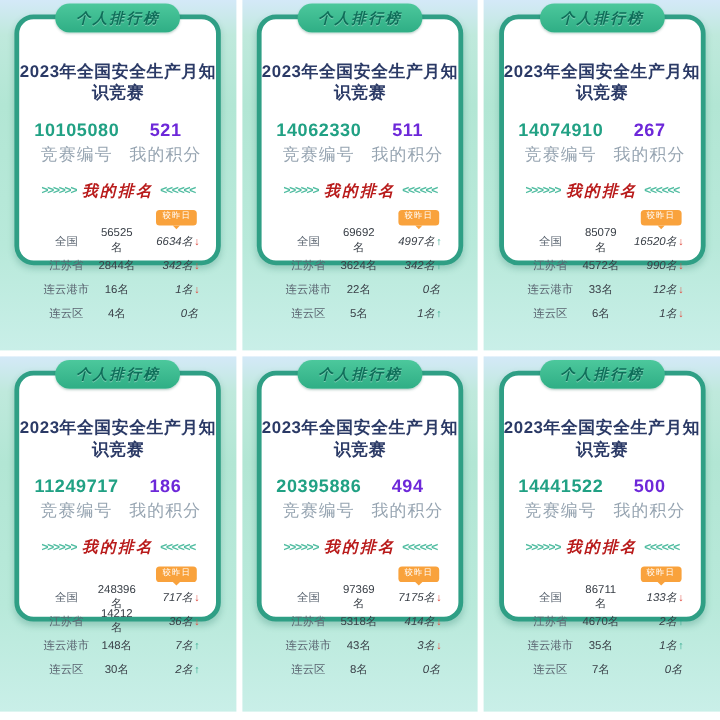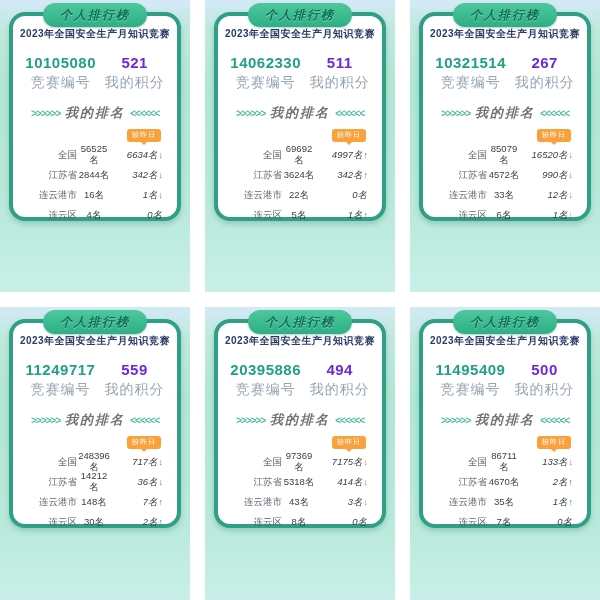--- a/index.html
+++ b/index.html
@@ -4,21 +4,21 @@
 <style>
   * { box-sizing: border-box; margin: 0; padding: 0; }
   html, body { width: 600px; height: 600px; }
   body { font-family: "Liberation Sans", "DejaVu Sans", sans-serif; background: #ffffff; overflow: hidden; }
 
   .grid {
     width: 600px; height: 488px;
     display: grid;
     grid-template-columns: repeat(3, 1fr);
     grid-template-rows: 292px 296px;
-    gap: 15px;
+    gap: 5px;
     background: #ffffff;
     padding-bottom: 4px;
   }
 
   .cell {
     position: relative;
     overflow: hidden;
     background: linear-gradient(180deg, #d4e9f8 0%, #bfe9dc 10%, #b2e6d4 30%, #b8e9da 70%, #c9efe8 100%);
   }
 
@@ -45,23 +45,23 @@
     box-shadow: 0 1px 2px rgba(20,90,70,.3);
   }
   .banner span {
     font-size: 12px; font-weight: bold; font-style: italic;
     letter-spacing: 2px; color: #0e6e59;
     text-shadow: 0 1px 0 rgba(255,255,255,0.35);
     white-space: nowrap;
   }
 
   .title {
-    margin-top: 11px;
+    margin-top: 35px;
     text-align: center;
-    font-size: 10px;
+    font-size: 14px;
     font-weight: bold;
     color: #2b3a66;
     letter-spacing: .5px;
   }
 
   .stats { margin-top: 13px; display: flex; justify-content: space-around; padding: 0 8px; }
   .stat { text-align: center; }
   .num { font-size: 15px; font-weight: bold; letter-spacing: .5px; }
   .num.teal { color: #21a184; }
   .num.orange { color: #6d28d9; }
@@ -70,21 +70,21 @@
   .rank-heading {
     margin-top: 12px;
     display: flex; align-items: center; justify-content: center; gap: 5px;
   }
   .chev {
     font-size: 10px; font-weight: bold; font-style: italic;
     color: #4fbca0; letter-spacing: -1px;
   }
   .rank-text {
     font-size: 13px; font-weight: bold; font-style: italic;
-    color: #737373; letter-spacing: 2px; text-align: center;
+    color: #b91c1c; letter-spacing: 2px; text-align: center;
   }
 
   .badge-row { margin-top: 7px; height: 13px; display: flex; justify-content: flex-end; padding-right: 16px; }
   .badge {
     position: relative;
     background: #f9a23c; color: #ffffff;
     font-size: 7px; line-height: 11px;
     padding: 0 5px; border-radius: 3px;
     letter-spacing: 1px;
   }
@@ -93,21 +93,21 @@
     position: absolute;
     left: 50%; bottom: -3px;
     transform: translateX(-50%);
     border-left: 3px solid transparent;
     border-right: 3px solid transparent;
     border-top: 3px solid #f9a23c;
   }
 
   .rows { margin-top: 3px; padding: 0 14px; }
   .trow { display: flex; align-items: center; height: 20px; font-size: 9.5px; }
-  .region { width: 50px; color: #5a6470; text-align: right; }
+  .region { width: 50px; color: #5a6470; text-align: center; }
   .rank { flex: 1; text-align: center; color: #3a4048; }
   .change { width: 52px; text-align: right; color: #3a4048; white-space: nowrap; font-style: italic; }
   .change .arrow { font-weight: bold; font-size: 9px; margin-left: 1px; }
   .change[data-trend="down"] .arrow { color: #e0544a; }
   .change[data-trend="up"] .arrow { color: #21a184; }
 </style>
 </head>
 <body>
 
 <div class="grid">
@@ -214,21 +214,21 @@
     </div>
   </div>
     <div class="cell">
     <div class="card">
       <div class="banner">
         <span>个人排行榜</span>
       </div>
       <div class="title">2023年全国安全生产月知识竞赛</div>
       <div class="stats">
         <div class="stat">
-          <div class="num teal">10321514</div>
+          <div class="num teal">14074910</div>
           <div class="lbl">竞赛编号</div>
         </div>
         <div class="stat">
           <div class="num orange">267</div>
           <div class="lbl">我的积分</div>
         </div>
       </div>
       <div class="rank-heading">
         <span class="chev">&gt;&gt;&gt;&gt;&gt;&gt;</span>
         <span class="rank-text">我的排名</span>
@@ -269,21 +269,21 @@
       <div class="banner">
         <span>个人排行榜</span>
       </div>
       <div class="title">2023年全国安全生产月知识竞赛</div>
       <div class="stats">
         <div class="stat">
           <div class="num teal">11249717</div>
           <div class="lbl">竞赛编号</div>
         </div>
         <div class="stat">
-          <div class="num orange">559</div>
+          <div class="num orange">186</div>
           <div class="lbl">我的积分</div>
         </div>
       </div>
       <div class="rank-heading">
         <span class="chev">&gt;&gt;&gt;&gt;&gt;&gt;</span>
         <span class="rank-text">我的排名</span>
         <span class="chev">&lt;&lt;&lt;&lt;&lt;&lt;</span>
       </div>
       <div class="badge-row">
         <span class="badge">较昨日</span>
@@ -367,21 +367,21 @@
     </div>
   </div>
     <div class="cell">
     <div class="card">
       <div class="banner">
         <span>个人排行榜</span>
       </div>
       <div class="title">2023年全国安全生产月知识竞赛</div>
       <div class="stats">
         <div class="stat">
-          <div class="num teal">11495409</div>
+          <div class="num teal">14441522</div>
           <div class="lbl">竞赛编号</div>
         </div>
         <div class="stat">
           <div class="num orange">500</div>
           <div class="lbl">我的积分</div>
         </div>
       </div>
       <div class="rank-heading">
         <span class="chev">&gt;&gt;&gt;&gt;&gt;&gt;</span>
         <span class="rank-text">我的排名</span>

